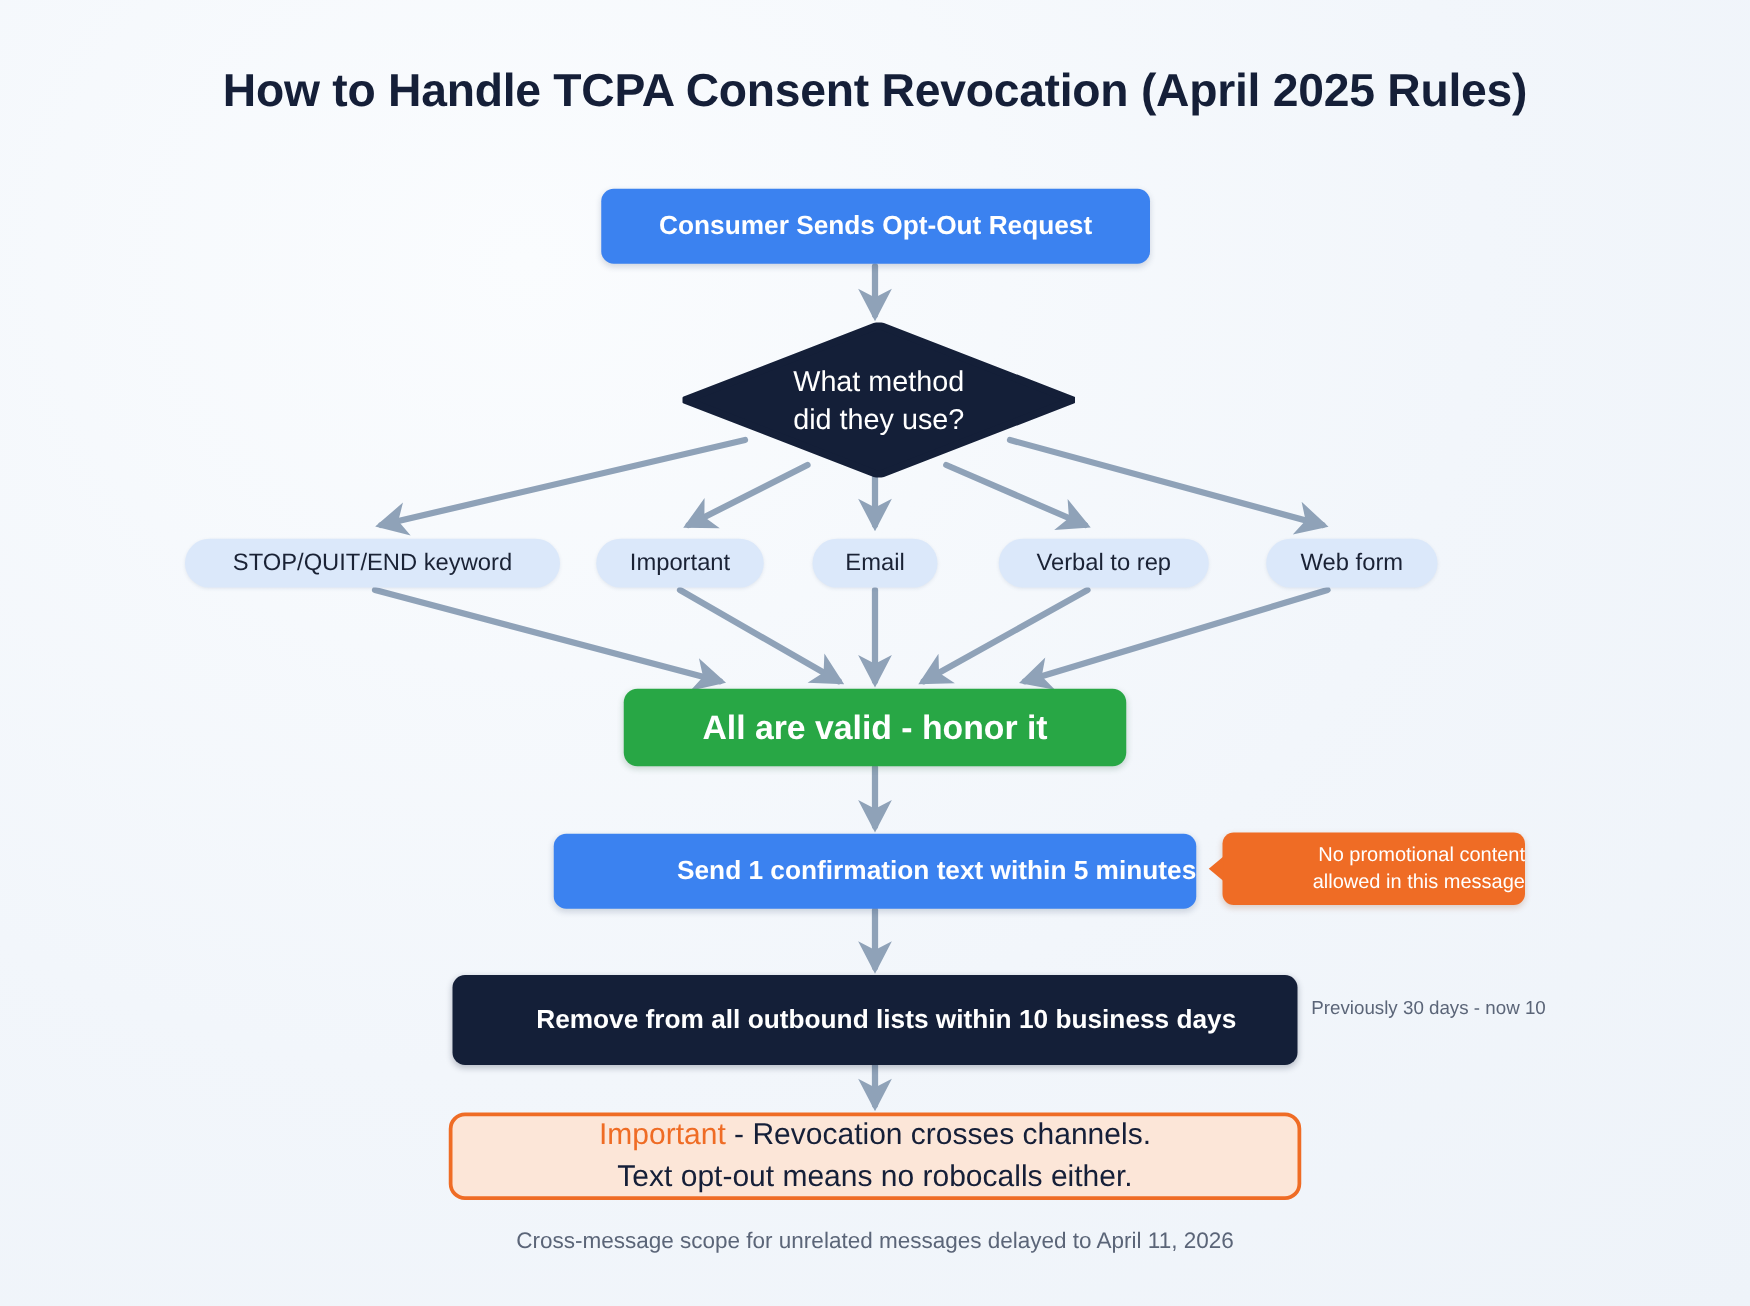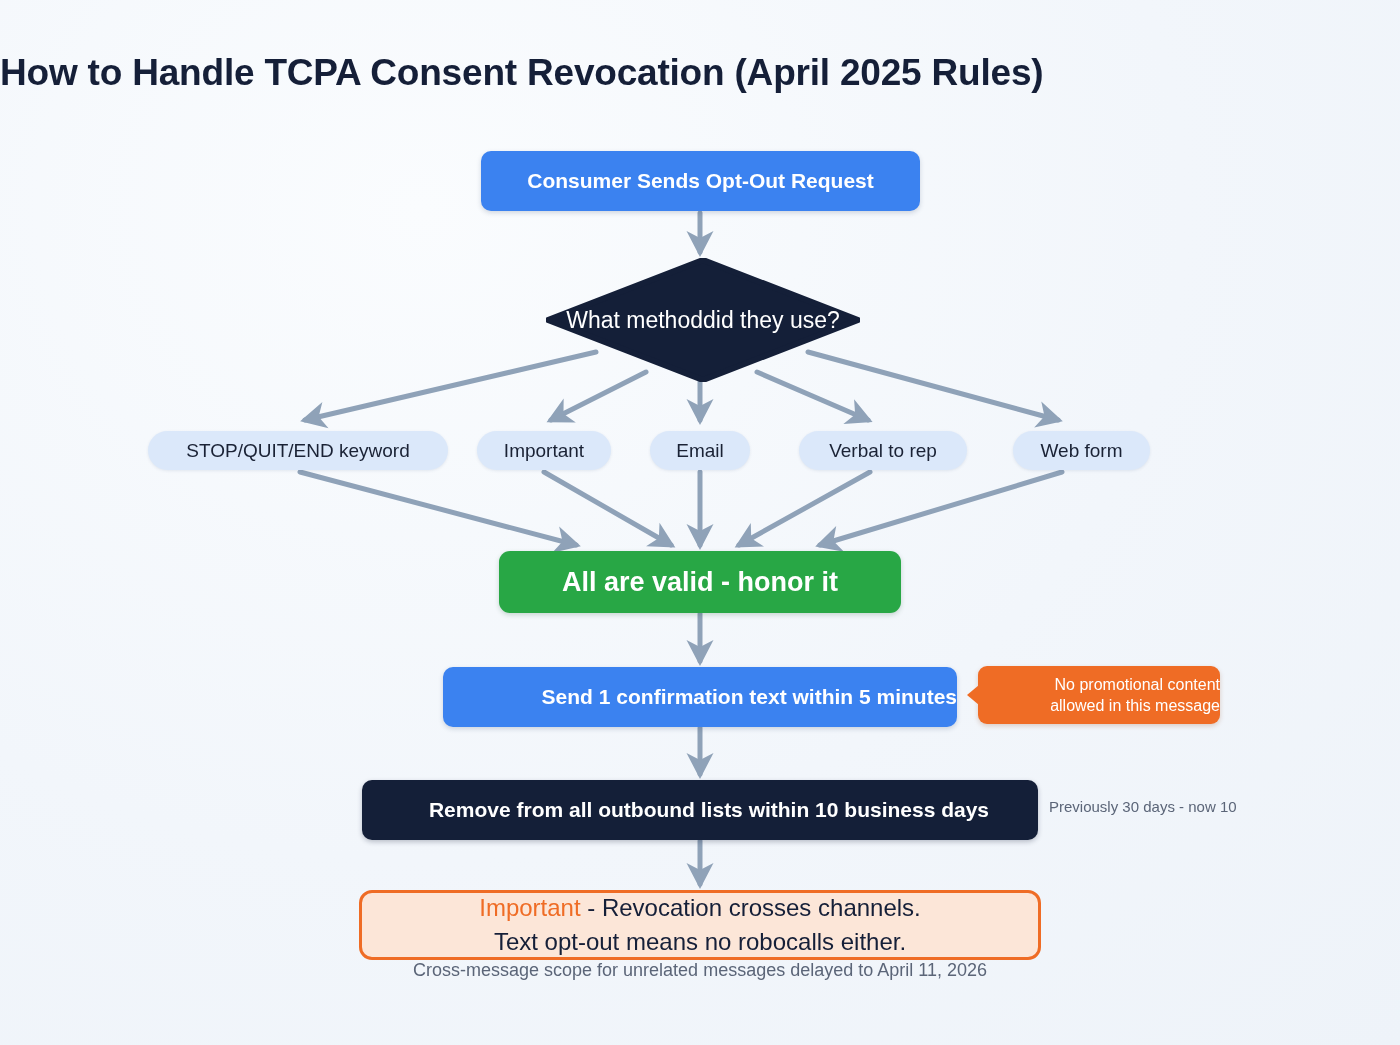--- a/index.html
+++ b/index.html
@@ -25,20 +25,21 @@
     z-index: 1;
   }
 
   .node { position: absolute; z-index: 2; box-sizing: border-box; }
 
   
   #title {
     position: absolute;
     left: 0; top: 52px;
     width: 1400px;
+    text-align: center;
     font-size: 37px;
     font-weight: bold;
     color: #151f38;
     letter-spacing: -0.2px;
     z-index: 3;
   }
 
   
   #start-box {
     left: 481px; top: 151px;
@@ -58,21 +59,21 @@
     width: 314px; height: 124px;
     z-index: 2;
   }
   #decision .dia-shape {
     position: absolute; left: 0; top: 0;
     width: 100%; height: 100%;
   }
   #decision .dia-label {
     position: absolute; left: 0; top: 0;
     width: 100%; height: 100%;
-    display: flex; flex-direction: row;
+    display: flex; flex-direction: column;
     align-items: center; justify-content: center;
     color: #ffffff;
     font-size: 23px;
     line-height: 30px;
     text-align: center;
     pointer-events: none;
   }
 
   
   .pill {
@@ -136,21 +137,21 @@
     left: -11px; top: 19px;
     width: 0; height: 0;
     border-top: 10px solid transparent;
     border-bottom: 10px solid transparent;
     border-right: 12px solid #ef6c25;
   }
 
   
   #remove-box {
     left: 362px; top: 780px;
-    width: 676px; height: 60px;
+    width: 676px; height: 72px;
     background: #141f38;
     border-radius: 10px;
     display: flex; align-items: center; justify-content: center;
     color: #ffffff;
     font-size: 21px;
     font-weight: bold;
     box-shadow: 0 2px 5px rgba(15,25,50,0.25);
     padding-left: 18px;
   }
   #remove-note {
@@ -172,21 +173,21 @@
     align-items: center; justify-content: center;
     font-size: 24px;
     line-height: 34px;
     color: #151f38;
     text-align: center;
   }
   #important-box .imp-word { color: #ef6c25; }
 
   
   #footer {
-    left: 0; top: 960px;
+    left: 0; top: 982px;
     width: 1400px;
     text-align: center;
     color: #5b6578;
     font-size: 18px;
   }
 </style>
 </head>
 <body>
 
 <div id="canvas">

